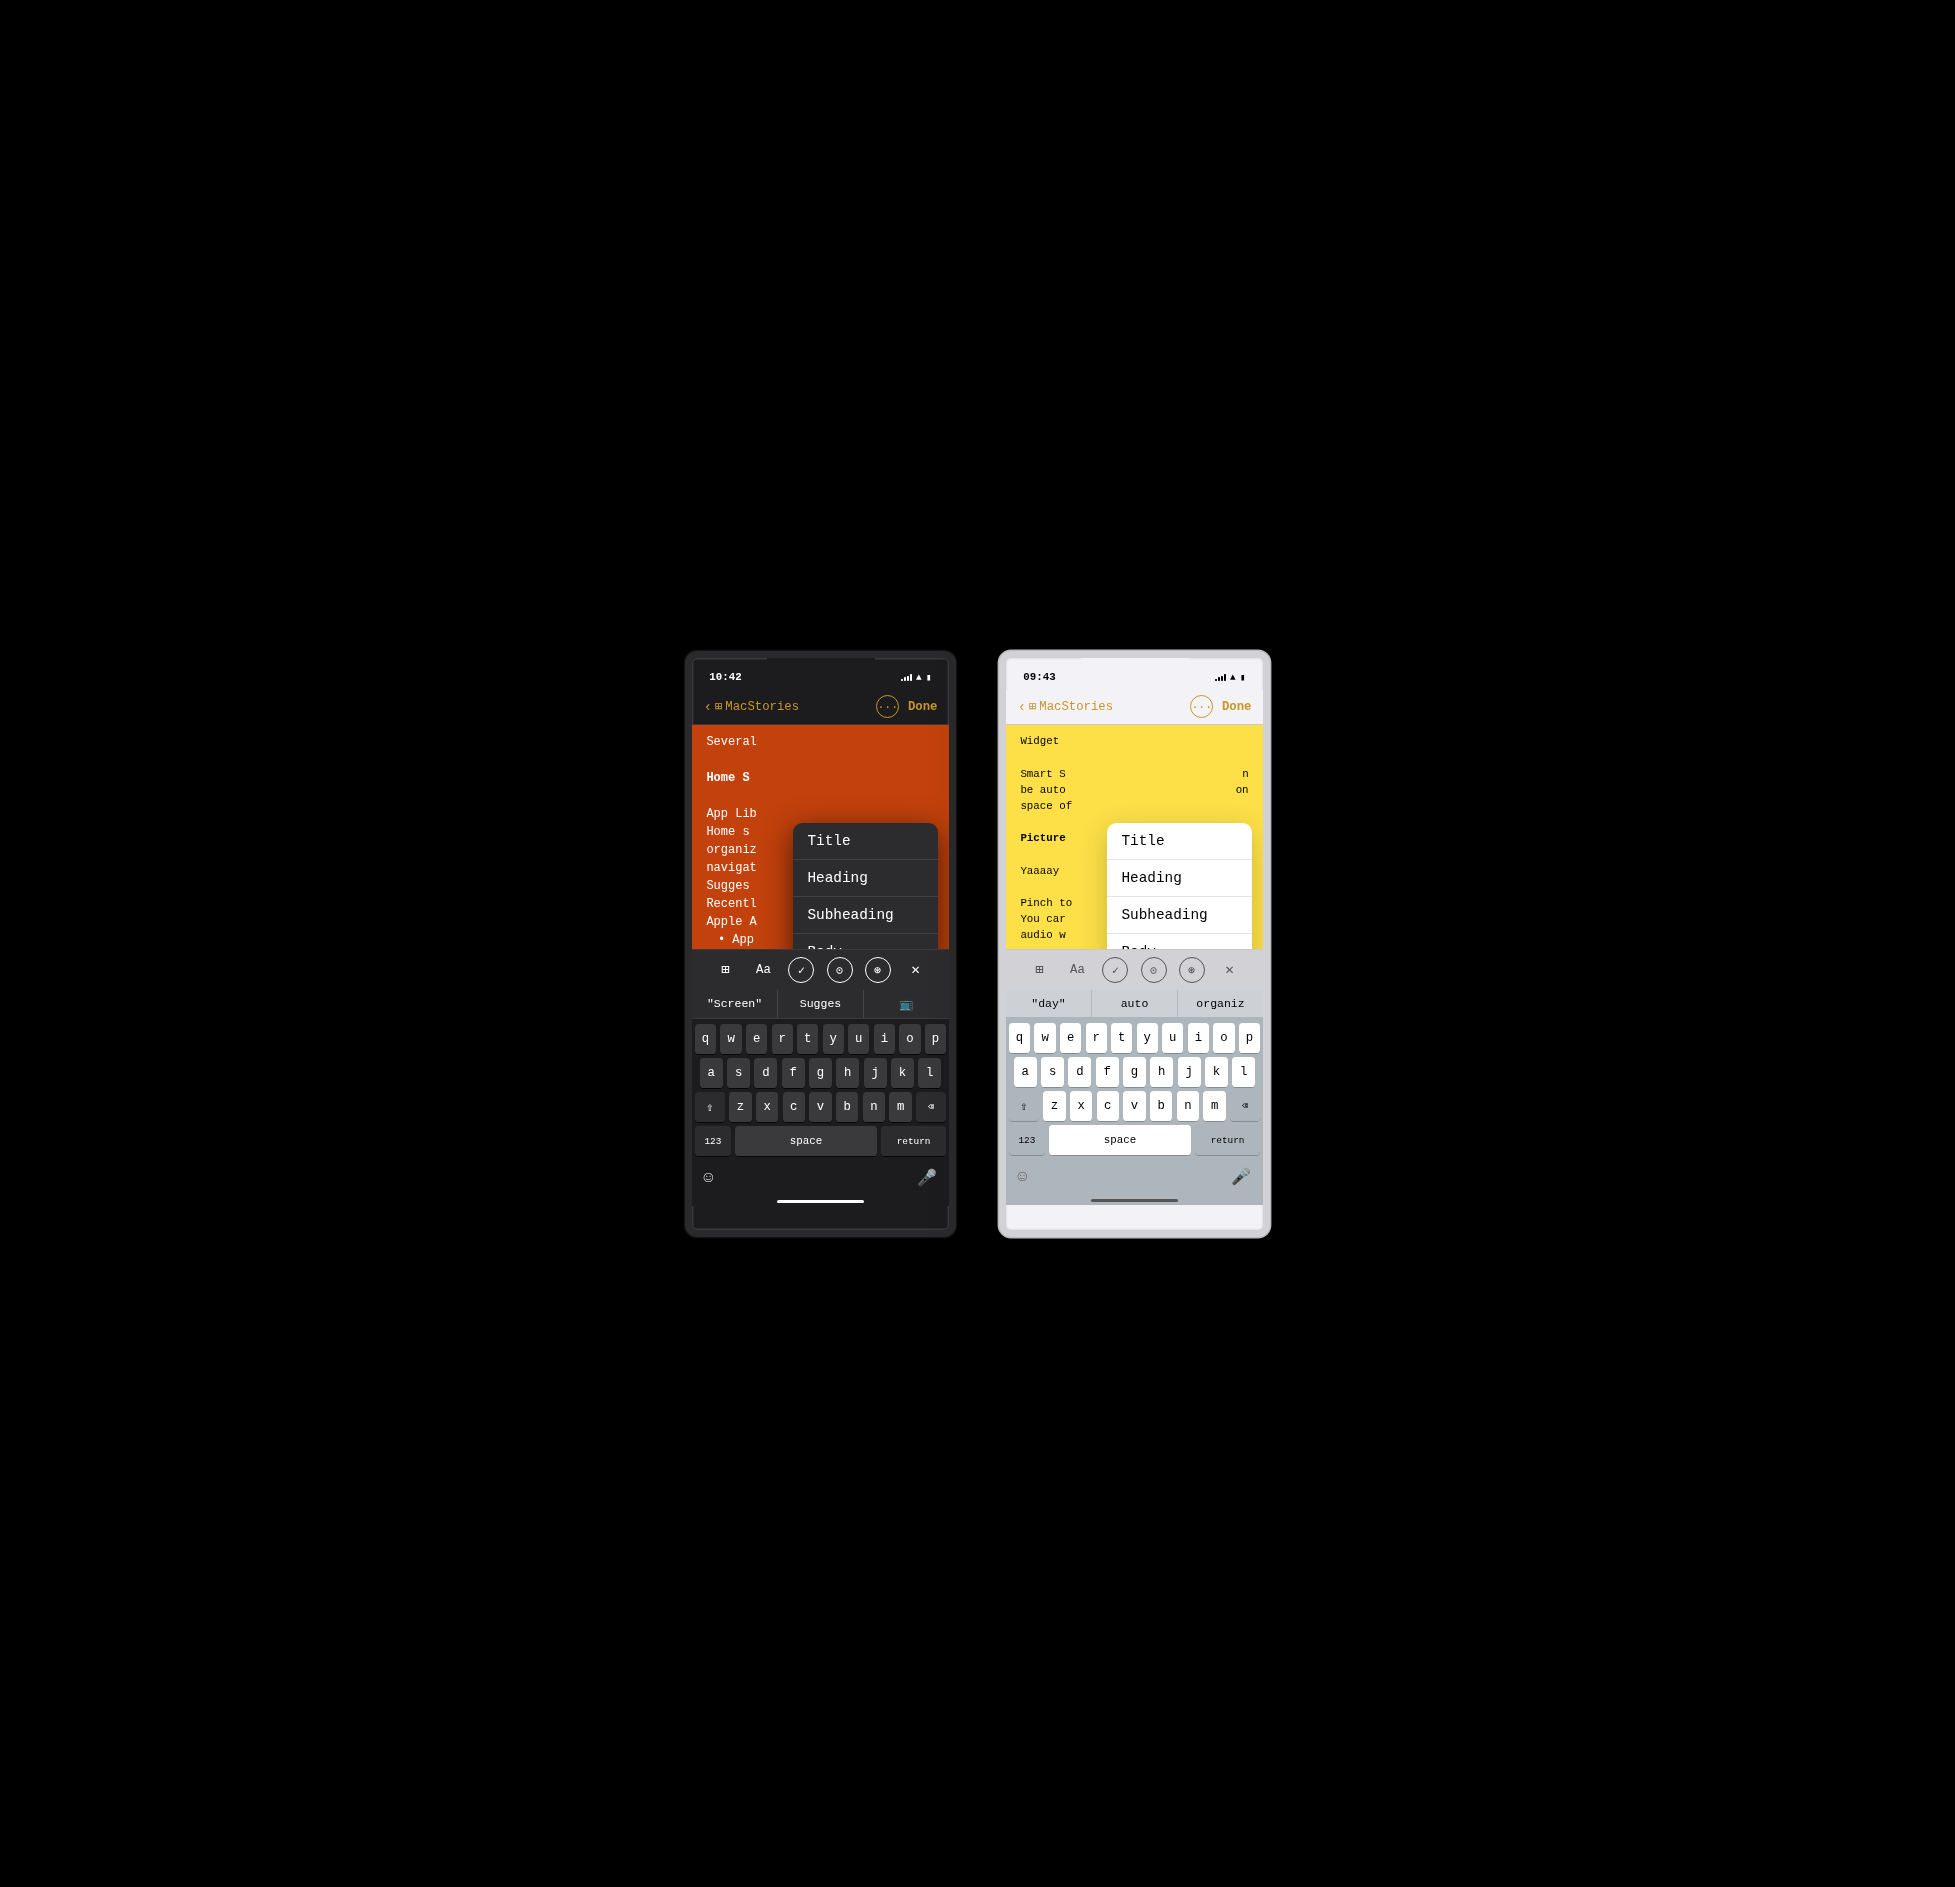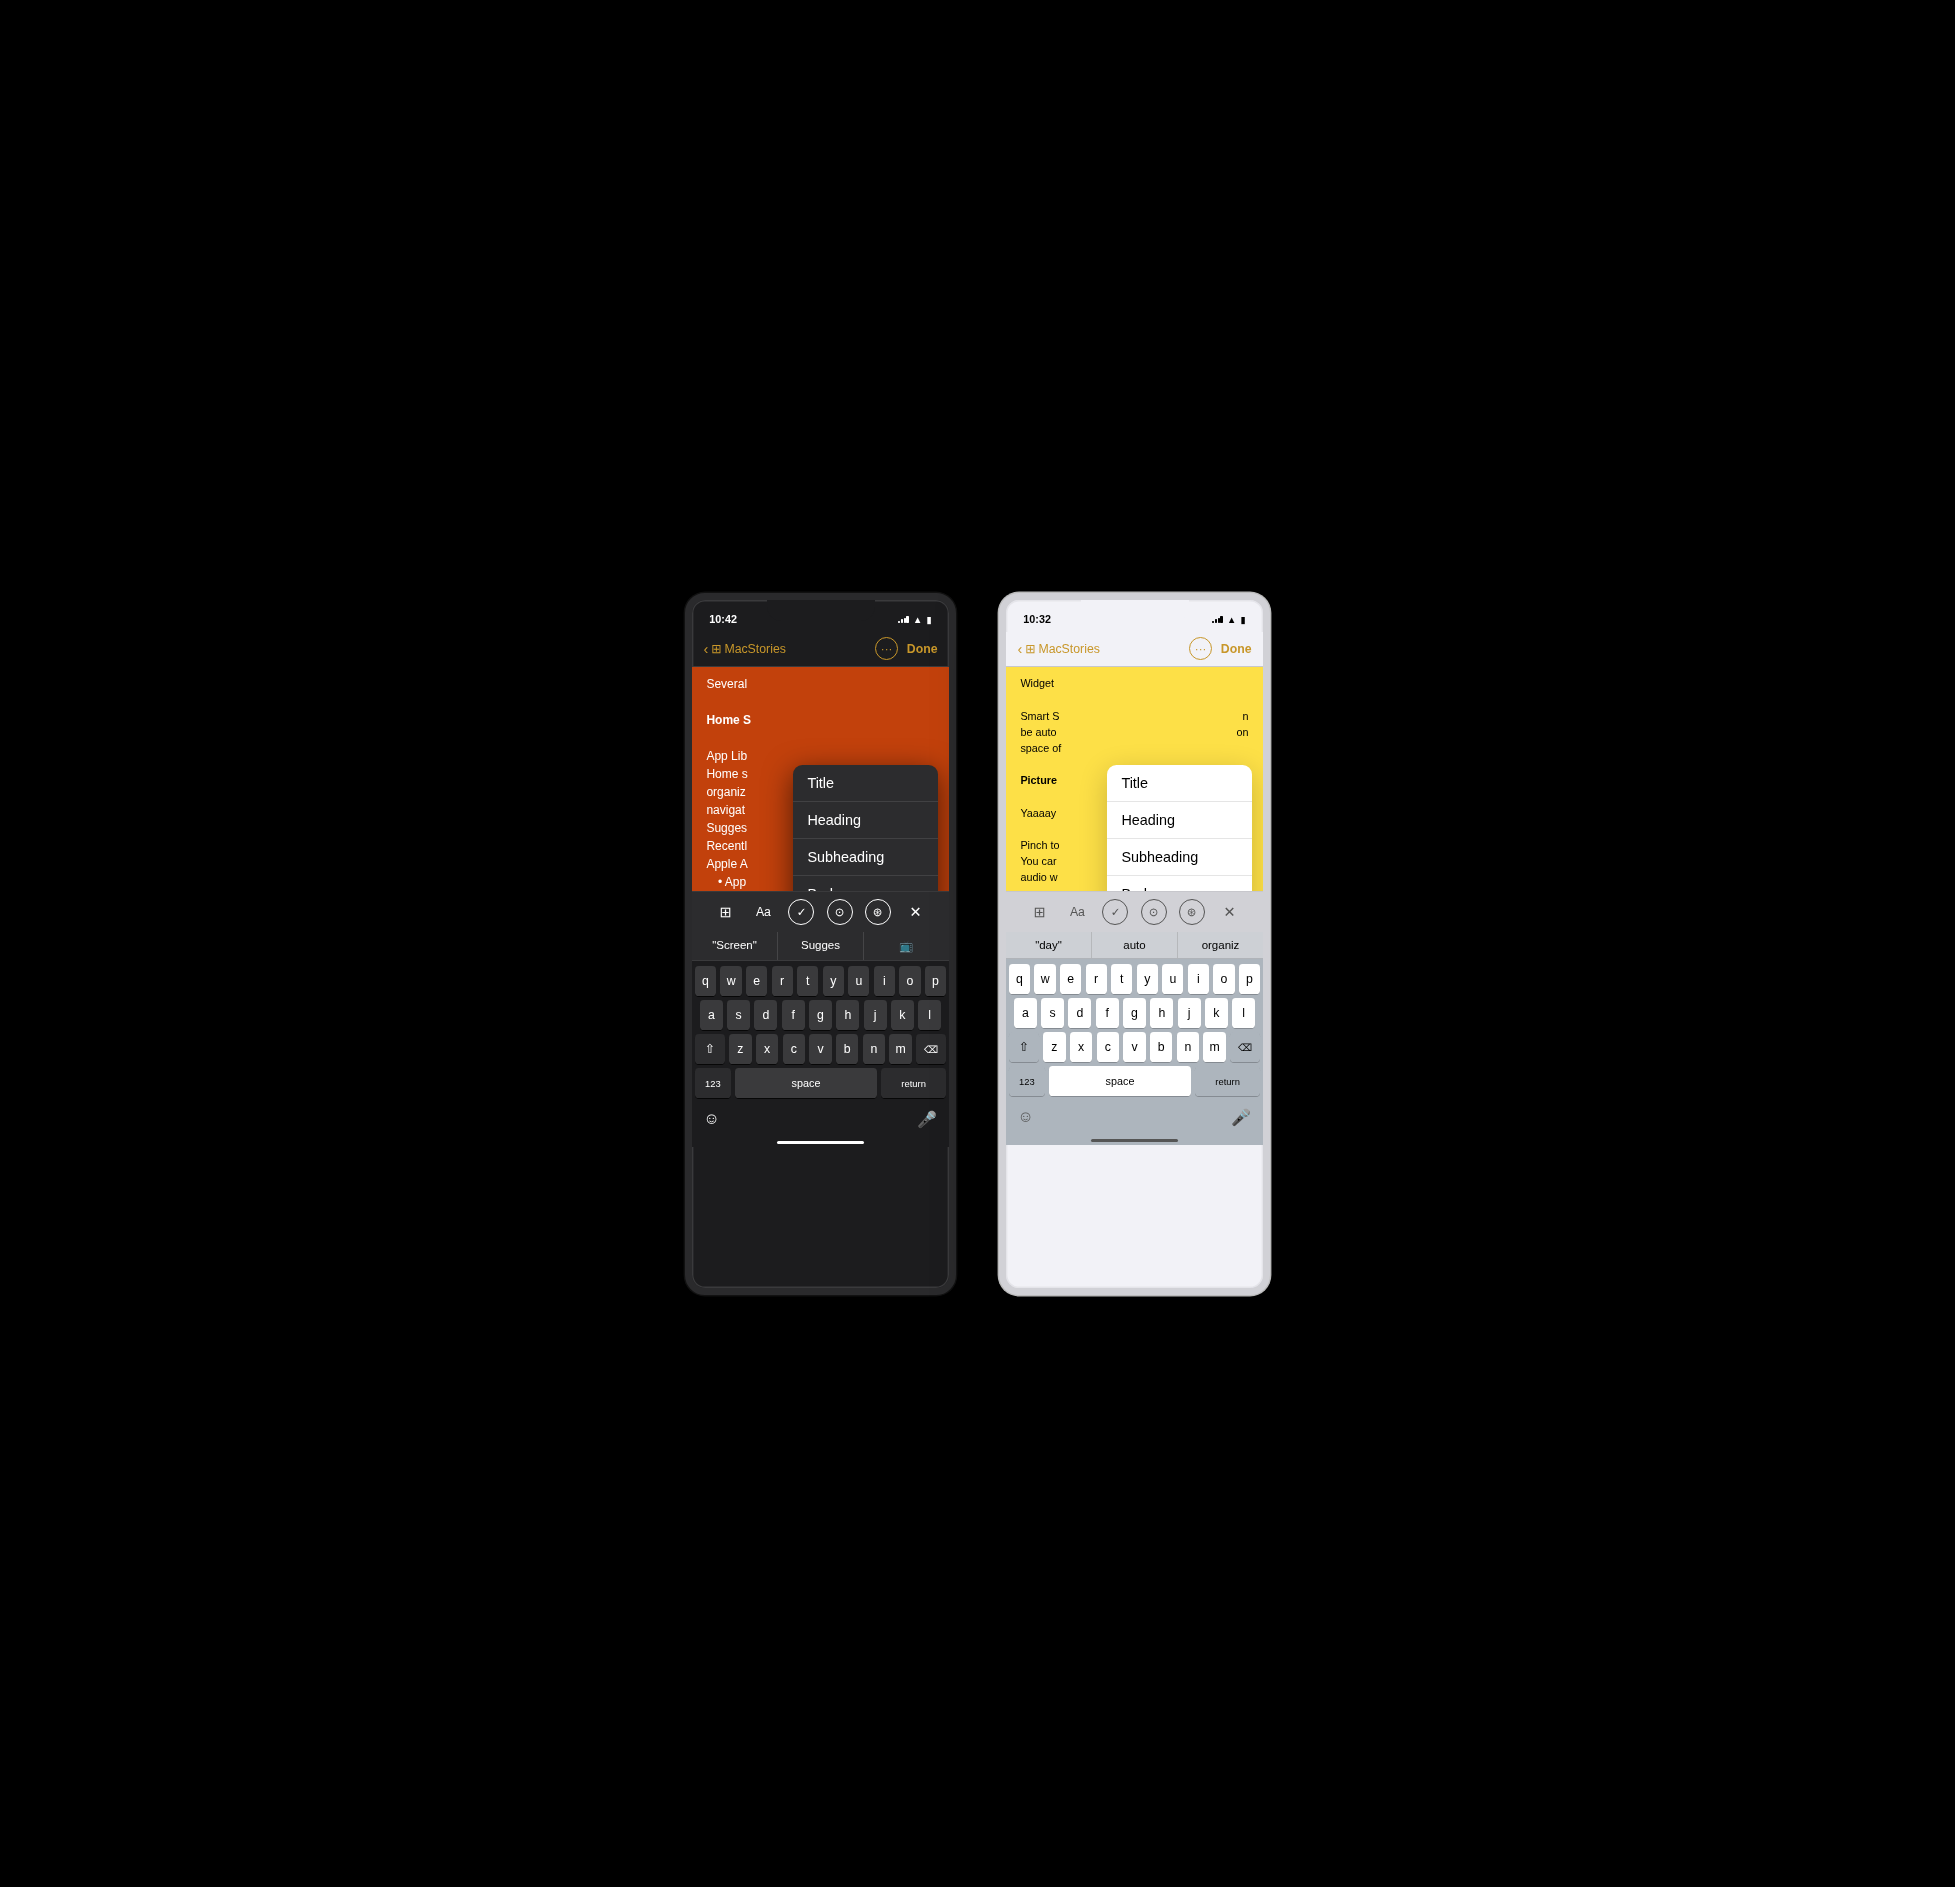--- a/index.html
+++ b/index.html
@@ -10,25 +10,26 @@
       align-items: center;
       min-height: 100vh;
       gap: 43px;
       padding: 29px;
       font-family: -apple-system, 'SF Pro Text', 'Helvetica Neue', sans-serif;
     }
 
     
     .phone {
       width: 271px;
-      height: 702px;
-      border-radius: 20px;
+      height: 586px;
+      border-radius: 12px;
       position: relative;
       overflow: hidden;
       flex-shrink: 0;
+      font-family: Liberation Mono, monospace;
     }
     .phone-dark {
       background: #1c1c1e;
       border: 7.2px solid #2a2a2c;
       box-shadow: 0 0 0 1.4px #111, inset 0 0 0 1.4px #3a3a3c, 0 21.6px 58px rgba(0,0,0,0.8);
     }
     .phone-light {
       background: #f2f2f7;
       border: 7.2px solid #d1d1d6;
       box-shadow: 0 0 0 1.4px #bbb, inset 0 0 0 1.4px #e5e5ea, 0 21.6px 58px rgba(0,0,0,0.5);
@@ -490,21 +491,21 @@
       <div class="home-bar"></div>
     </div>
   </div>
 </div>
 
 <div class="phone phone-light">
   <div class="notch"></div>
   <div class="phone-inner">
 
     <div class="status-bar">
-      <span class="status-time">10:32</span>
+      <span class="status-time">09:43</span>
       <div class="status-icons">
         <div class="signal-bars">
           <div class="signal-bar" style="height:2.9px"></div>
           <div class="signal-bar" style="height:4.3px"></div>
           <div class="signal-bar" style="height:5.8px"></div>
           <div class="signal-bar" style="height:7.2px"></div>
         </div>
         <span class="wifi-icon" style="color:#000">▲</span>
         <span class="battery-icon" style="color:#000">▮</span>
       </div>

